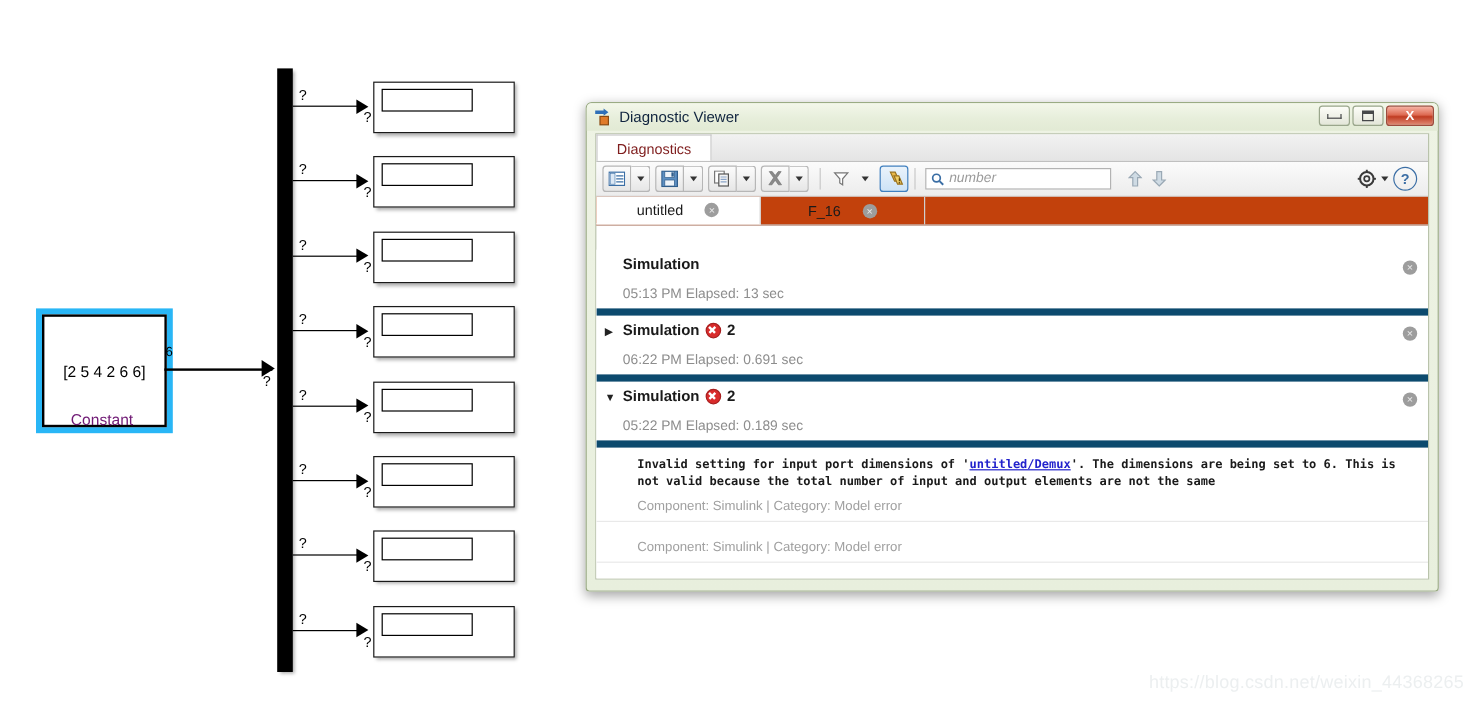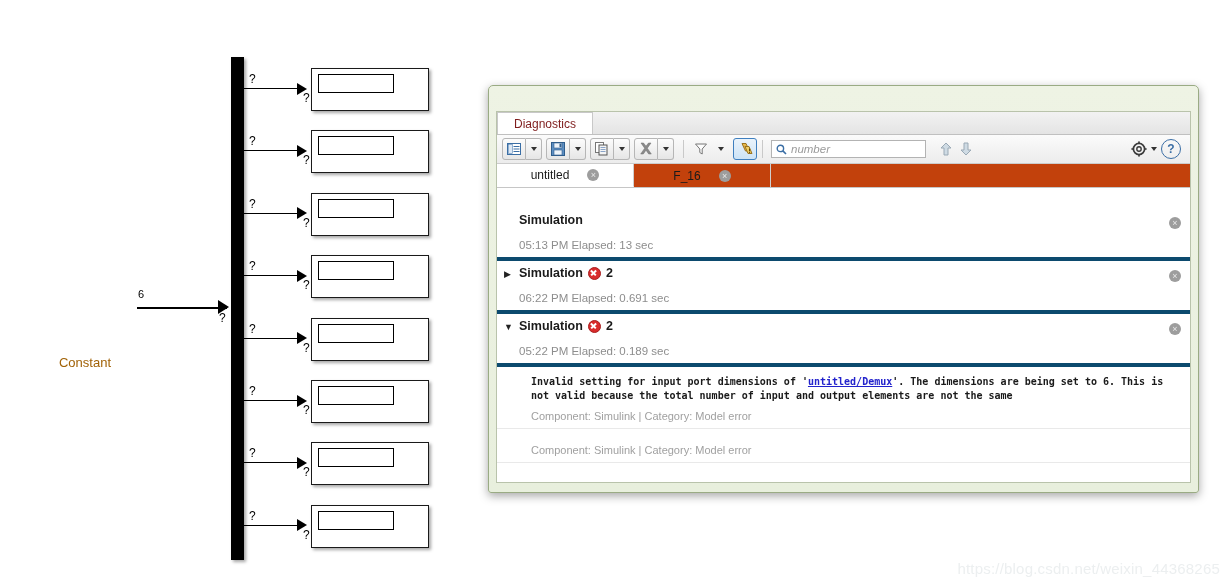--- a/index.html
+++ b/index.html
@@ -13,22 +13,22 @@
   #canvas{position:absolute;left:0;top:0;width:1230px;height:585px;background:#fff;}
 
   .const-block{
     position:absolute;left:35px;top:262px;width:100px;height:90px;
     background:#fff;border:2px solid #000;
     box-shadow:0 0 0 5px #29b6f6;
     display:flex;align-items:center;justify-content:center;
   }
   .const-block .val{font-family:"Liberation Sans",sans-serif;font-size:13px;color:#000;white-space:nowrap;}
   .const-label{
-    position:absolute;left:15px;top:355px;width:140px;text-align:center;
-    font-size:13px;color:#a16207;
+    position:absolute;left:15px;top:342px;width:140px;text-align:center;
+    font-size:13px;color:#701a75;
   }
 
   
   .demux-bar{
     position:absolute;left:231px;top:57px;width:13px;height:503px;
     background:#000;box-shadow:2px 2px 3px rgba(0,0,0,.35);
   }
 
   
   .wire-main{position:absolute;left:137px;top:307px;width:90px;height:2px;background:#000;}
@@ -153,21 +153,21 @@
     font-size:12px;color:#1a1a1a;box-sizing:border-box;border-right:1px solid #cfcfcf;
   }
   .src-tab.active{background:#fff;border-bottom:1px solid #fff;}
   .xbtn{
     width:12px;height:12px;border-radius:50%;background:#9d9d9d;color:#e8e8e8;
     font-size:9px;line-height:12px;text-align:center;font-family:"Liberation Sans",sans-serif;
   }
 
   
   .msg-list{position:absolute;left:0;right:0;top:96px;bottom:0;background:#fff;overflow:hidden;}
-  .msg-row{position:relative;border-bottom:4px solid #0c4a6e;padding:5px 0 6px 22px;}
+  .msg-row{position:relative;border-bottom:6px solid #0c4a6e;padding:5px 0 6px 22px;}
   .msg-row .tri{position:absolute;left:7px;top:9px;font-size:9px;color:#222;line-height:1;}
   .msg-head{font-size:12.5px;font-weight:bold;color:#1a1a1a;display:flex;align-items:center;gap:5px;}
   .errdot{
     display:inline-block;width:11px;height:11px;border-radius:50%;
     background:#d92b2b;border:1px solid #a81f1f;position:relative;
   }
   .errdot::before,.errdot::after{
     content:"";position:absolute;left:1.5px;top:4.2px;width:7px;height:1.6px;background:#fff;
   }
   .errdot::before{transform:rotate(45deg);}
@@ -183,20 +183,23 @@
   }
   .detail .body a{color:#2222cc;text-decoration:underline;}
   .detail .meta{font-size:11px;color:#a0a0a0;margin-top:7px;margin-bottom:2px;}
   .detail-sep{height:1px;background:#e9e9e9;margin-left:0;}
 </style>
 </head>
 <body>
 
 <div id="canvas">
 
+  <div class="const-block">
+    <span class="val">[2 5 4 2 6 6]</span>
+  </div>
   <div class="const-label">Constant</div>
 
   <div class="lbl-6">6</div>
   <div class="wire-main"></div>
   <div class="arrow-main"></div>
   <div class="lbl-q-main">?</div>
 
   <div class="demux-bar"></div>
 
   <div id="outs">
@@ -256,20 +259,36 @@
       <div class="disp-block" style="top: 504.8px;">
         <div class="inner"></div>
       </div>
     </div>
 
   <div class="watermark">https://blog.csdn.net/weixin_44368265</div>
 </div>
 
 <div id="dv">
 
+  <div class="dv-title">
+    <svg width="15" height="15" viewBox="0 0 15 15">
+      <path d="M1 2 L8 2 L8 0.5 L12 3.5 L8 6.5 L8 5 L1 5 Z" fill="#2f6fb8"></path>
+      <rect x="5" y="7" width="7" height="7" fill="#e07b2a" stroke="#8a4a12"></rect>
+    </svg>
+    <span class="ttl">Diagnostic Viewer</span>
+    <div class="win-btns">
+      <div class="wb">
+          <i class="minglyph"></i>
+        </div>
+      <div class="wb">
+          <i class="maxglyph"></i>
+        </div>
+      <div class="wb close">X</div>
+    </div>
+  </div>
 
   <div class="dv-body">
 
     <div class="doc-tabs">
       <div class="doc-tab active">Diagnostics</div>
     </div>
 
     <div class="toolbar">
 
       <div class="tb-group">

